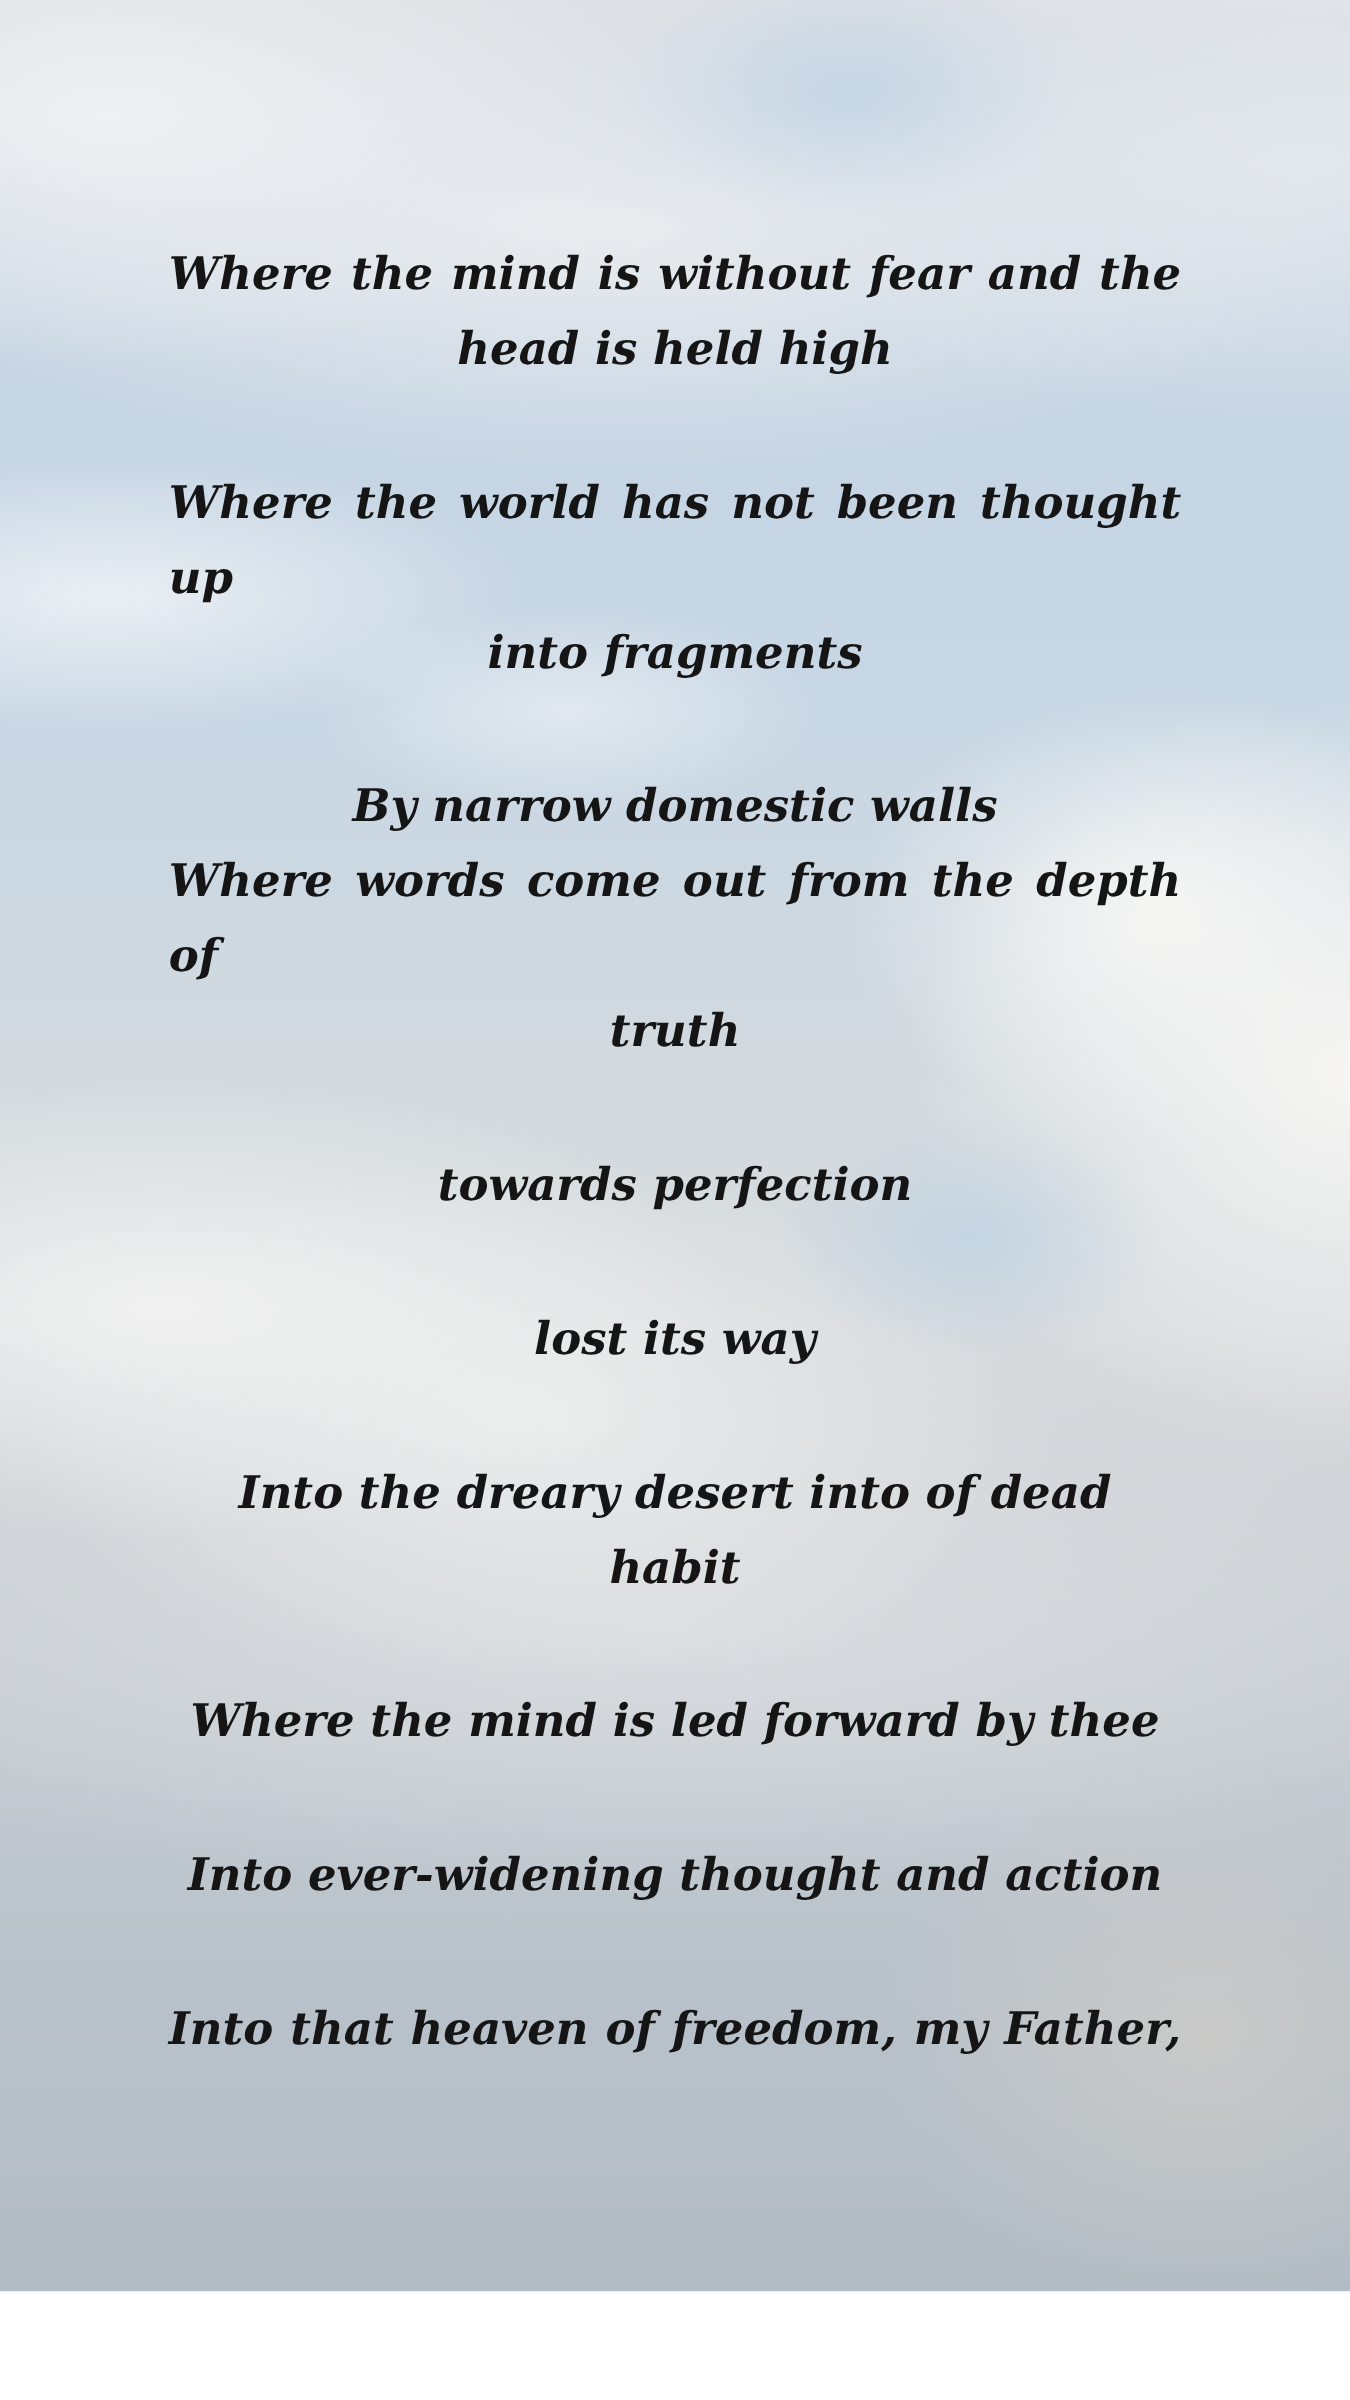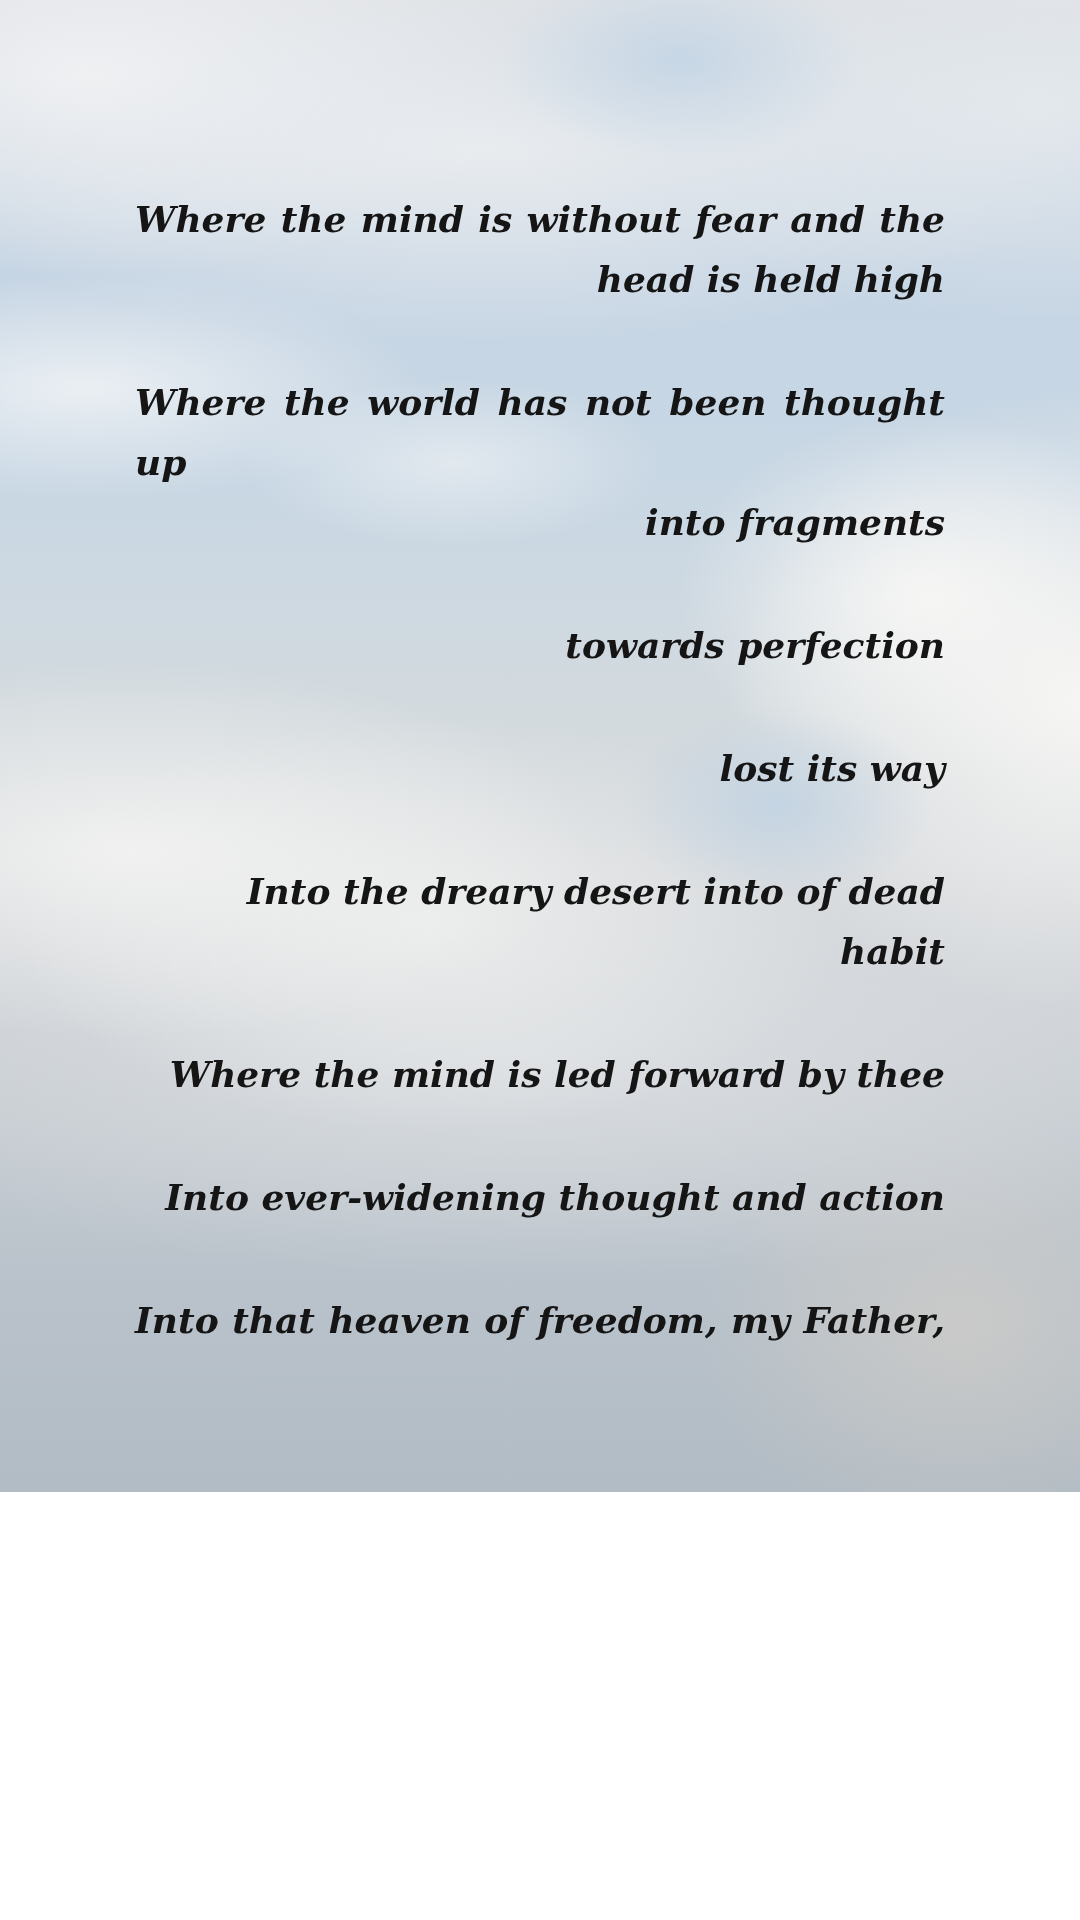--- a/index.html
+++ b/index.html
@@ -8,21 +8,21 @@
   }
   body {
     width: 1080px;
     height: 1920px;
     overflow: hidden;
     font-family: "DejaVu Serif", "Liberation Serif", serif;
   }
   .bg {
     position: relative;
     width: 1080px;
-    height: 1492px;
+    height: 1833px;
     background:
       
       radial-gradient(ellipse 220px 140px at 72% 54%, rgba(193,211,227,0.85) 0%, rgba(193,211,227,0) 70%),
       
       radial-gradient(ellipse 260px 140px at 63% 4%, rgba(196,213,229,0.9) 0%, rgba(196,213,229,0) 70%),
       
       radial-gradient(ellipse 620px 280px at 8% 5%, rgba(240,241,243,0.95) 0%, rgba(240,241,243,0) 72%),
       
       radial-gradient(ellipse 800px 260px at 45% 10%, rgba(236,238,240,0.9) 0%, rgba(236,238,240,0) 75%),
       
@@ -60,39 +60,44 @@
     color: #151515;
     font-style: italic;
     font-weight: bold;
     font-size: 36px;
     line-height: 60px;
   }
   .stanza {
     margin: 0 0 63px 0;
   }
   .line {
-    text-align: right;
+    text-align: center;
   }
   .line.j {
     text-align: justify;
     text-align-last: justify;
   }
 </style>
 </head>
 <body>
 
 <div class="bg">
   <main class="poem">
       <div class="stanza">
         <div class="line j">Where the mind is without fear and the</div>
         <div class="line">head is held high</div>
       </div>
       <div class="stanza">
         <div class="line j">Where the world has not been thought up</div>
         <div class="line">into fragments</div>
+      </div>
+      <div class="stanza">
+        <div class="line">By narrow domestic walls</div>
+        <div class="line j">Where words come out from the depth of</div>
+        <div class="line">truth</div>
       </div>
       <div class="stanza">
         <div class="line">towards perfection</div>
       </div>
       <div class="stanza">
         <div class="line">lost its way</div>
       </div>
       <div class="stanza">
         <div class="line">Into the dreary desert into of dead habit</div>
       </div>

